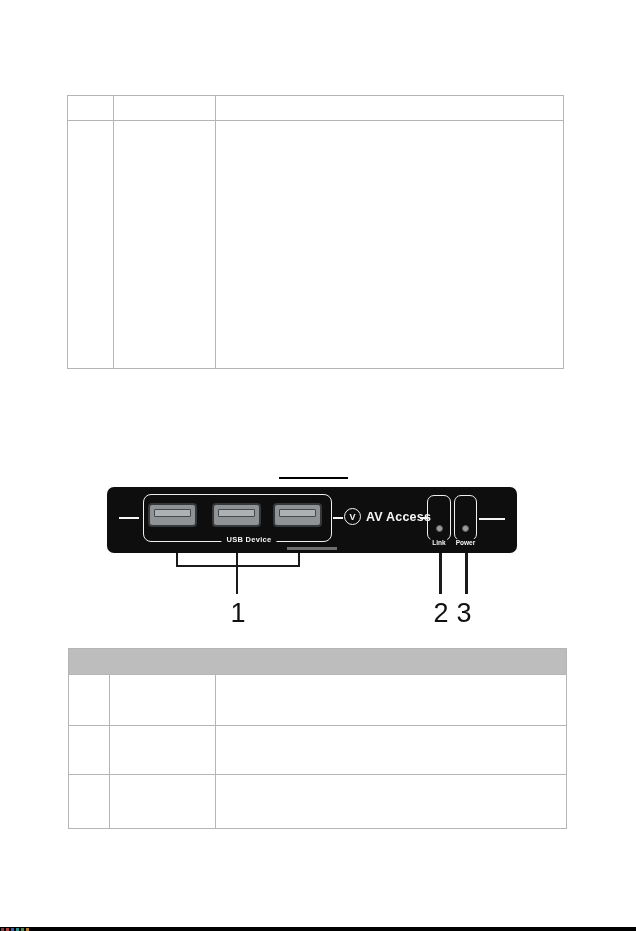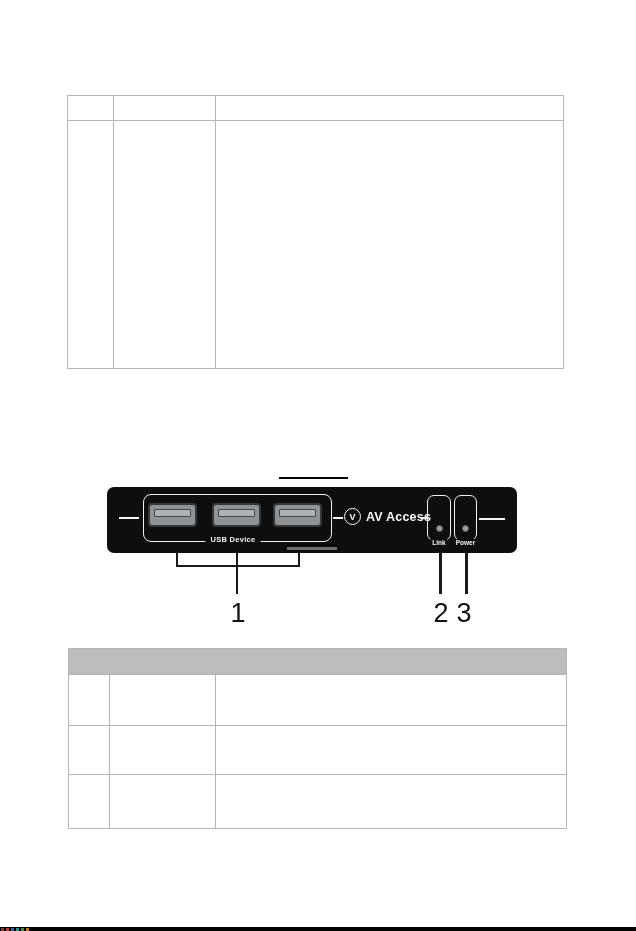--- a/index.html
+++ b/index.html
@@ -103,21 +103,21 @@
   <div class="usb-box"></div>
   <div class="usb-port" style="left:41px;">
       <div class="usb-slot"></div>
     </div>
   <div class="usb-port" style="left:105px;">
       <div class="usb-slot"></div>
     </div>
   <div class="usb-port" style="left:166px;">
       <div class="usb-slot"></div>
     </div>
-  <div class="usb-label" style="left:126px;text-align:center;">USB Device</div>
+  <div class="usb-label" style="left:142px;text-align:center;">USB Device</div>
 
   <div class="dash" style="left:226px;top:30px;width:10px;"></div>
   <div class="logo-circle">V</div>
   <div class="brand">AV Access</div>
   <div class="dash" style="left:313px;top:30px;width:7px;"></div>
 
   <div class="led-box" style="left:320px;width:24px;"></div>
   <div class="led-box" style="left:347px;width:23px;"></div>
   <div class="led" style="left:328.5px;"></div>
   <div class="led" style="left:355px;"></div>

